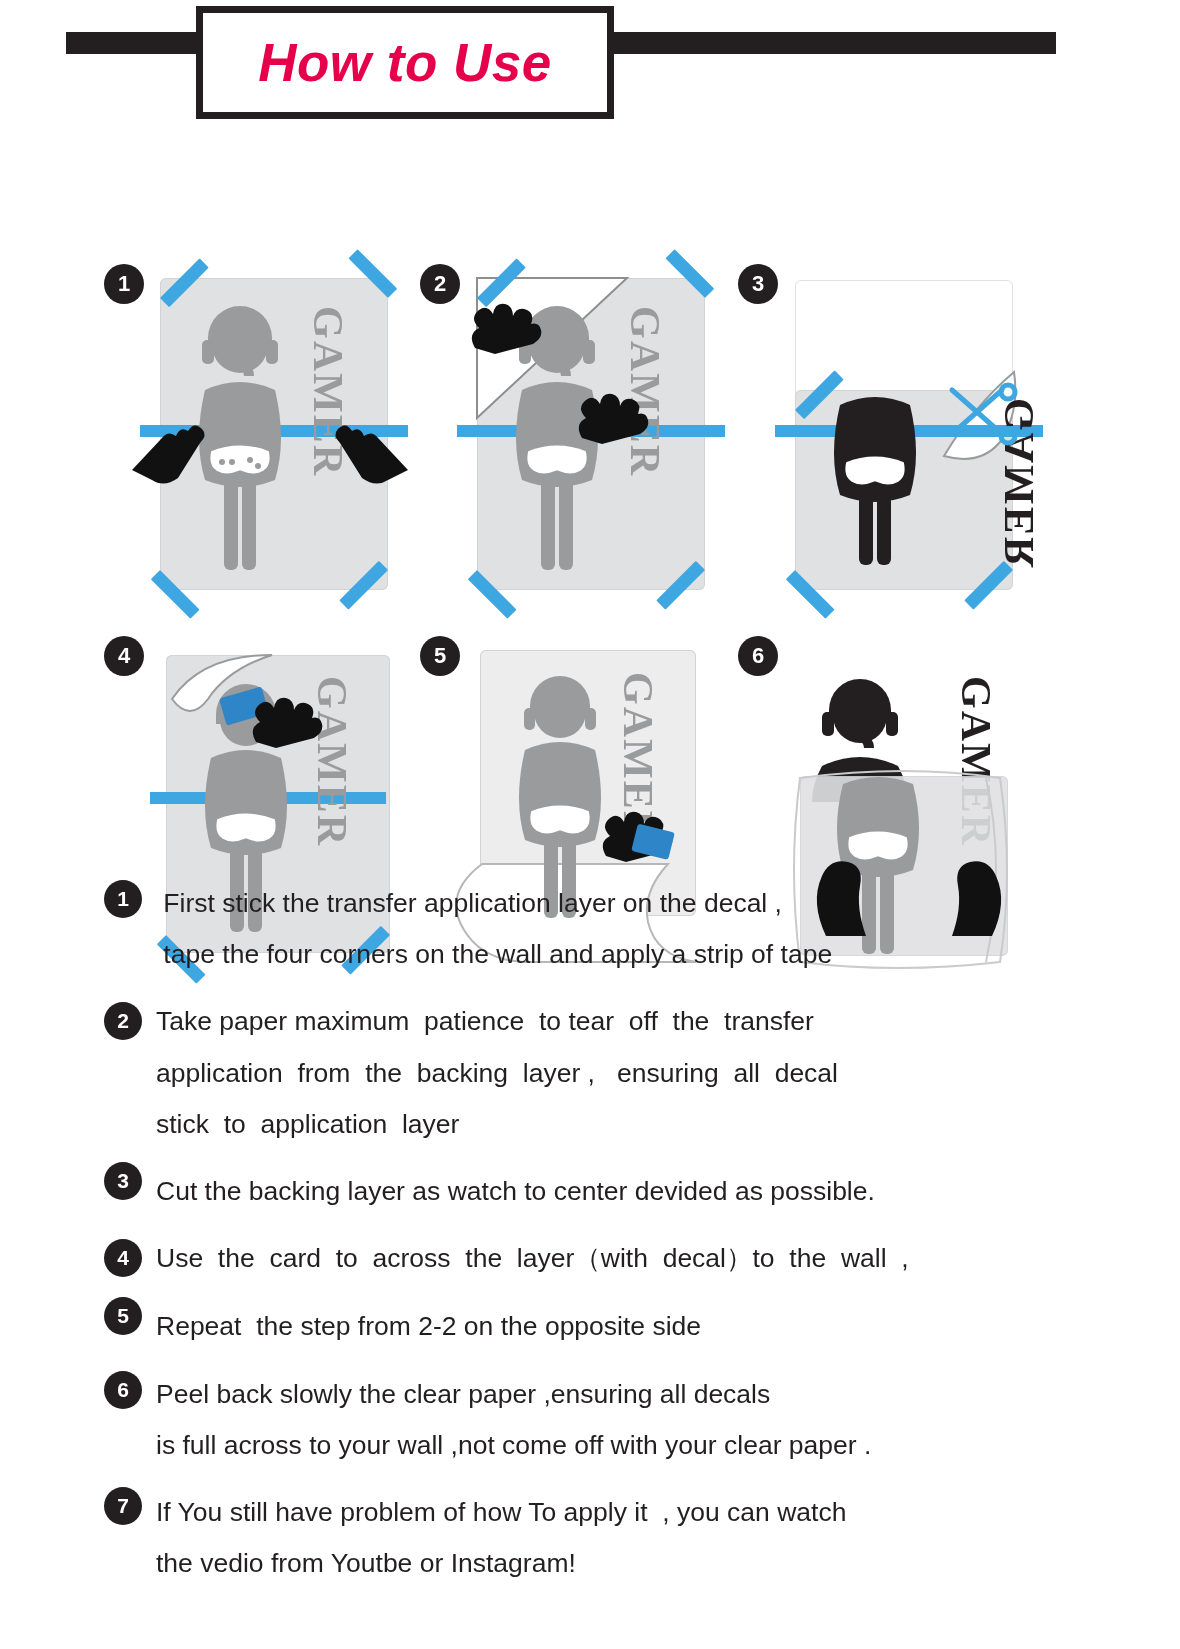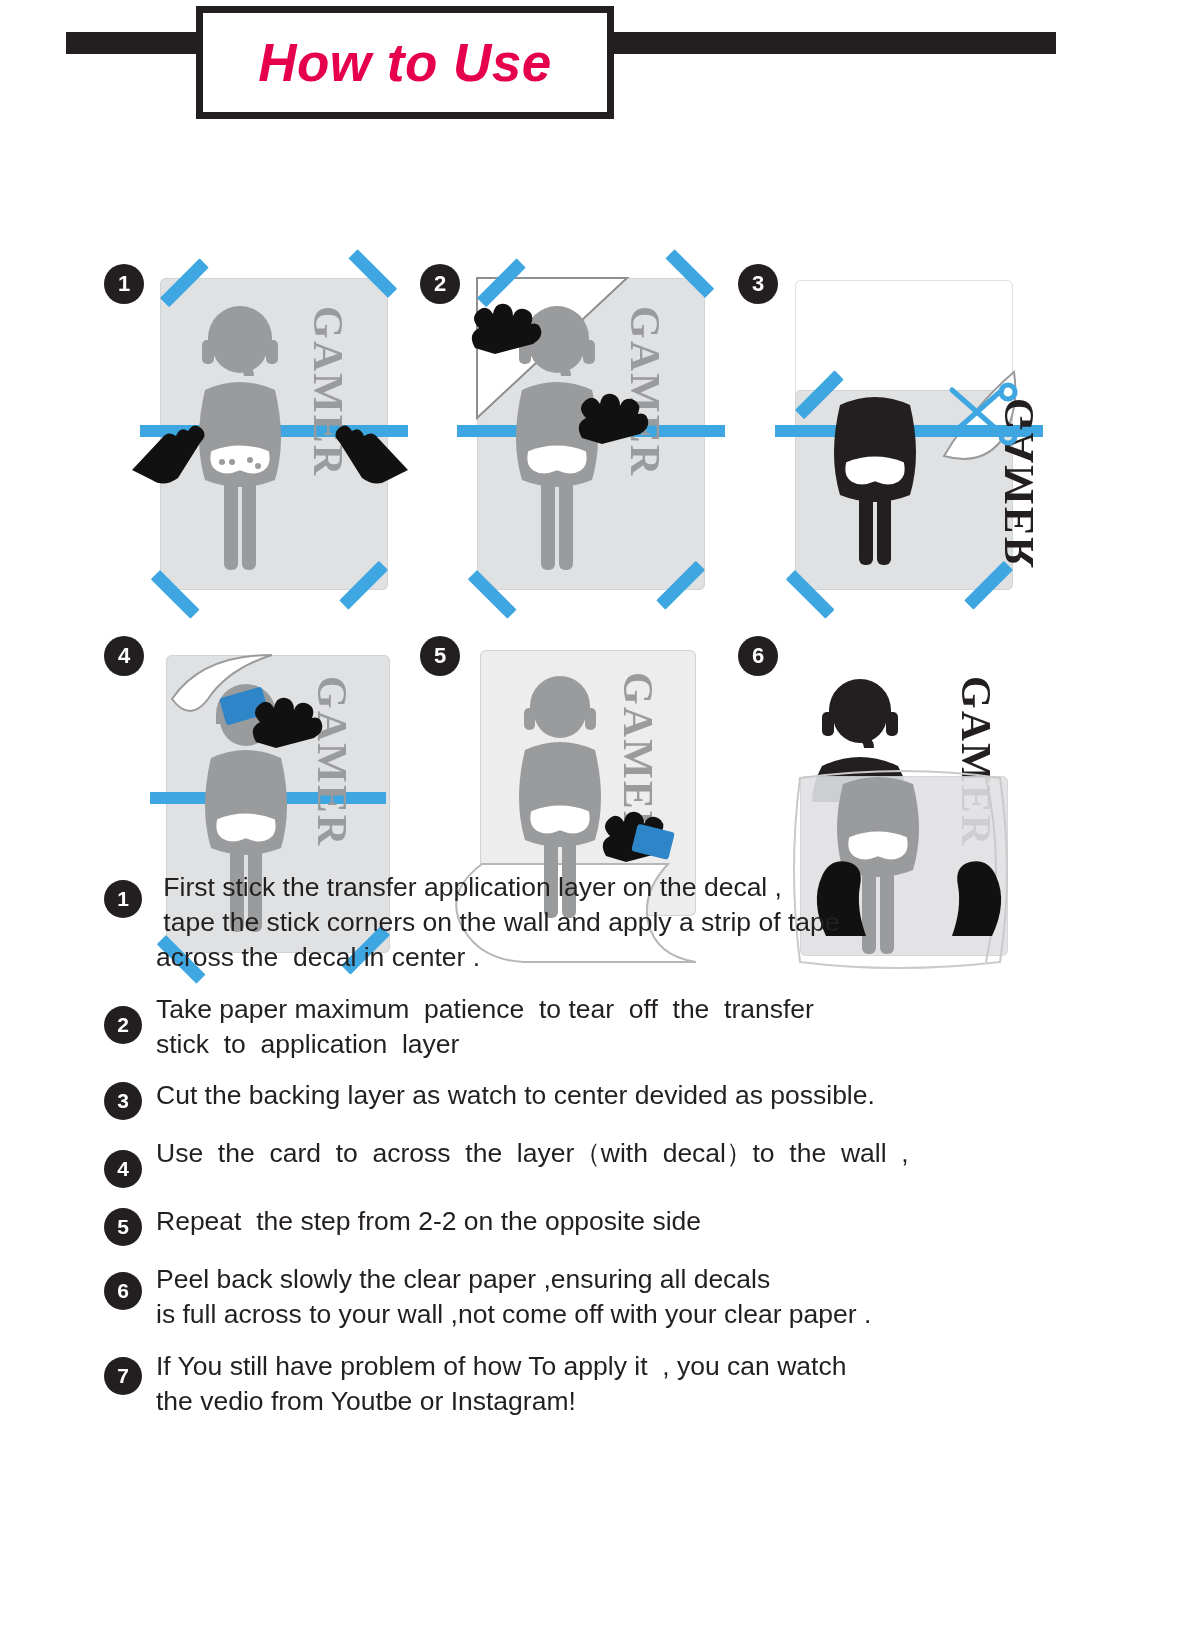--- a/index.html
+++ b/index.html
@@ -71,21 +71,21 @@
     flex:0 0 auto;width:38px;height:38px;border-radius:50%;
     background:#231f20;color:#fff;font-size:21px;font-weight:bold;
     display:flex;align-items:center;justify-content:center;
     margin-left:104px;margin-right:14px;margin-top:4px;
     font-family:"Liberation Sans", sans-serif;
   }
   .step-text{
     font-size:26.5px;color:#231f20;line-height:1.33;
     max-width:930px;font-family:"Liberation Sans", sans-serif;
   }
-  .step-text .line{display:block;white-space:pre;}
+  .step-text .line{display:block;white-space:pre;margin-top:16px;}
   .step.s1 .step-badge{margin-top:10px;}
   .step.s2 .step-badge{margin-top:14px;}
   .step.s4 .step-badge{margin-top:14px;}
   .step.s6 .step-badge{margin-top:10px;}
   .step.s7 .step-badge{margin-top:8px;}
 </style>
 </head>
 <body>
 
 <div class="header-wrap">
@@ -302,29 +302,29 @@
     </svg>
   </div>
 </div>
 
 <div class="instructions">
 
   <div class="step s1">
     <div class="step-badge">1</div>
     <div class="step-text">
       <span class="line"> First stick the transfer application layer on the decal ,</span>
-      <span class="line"> tape the stick corners on the wall and apply a strip of tape</span>
-      <span class="line">across the  decal in center .</span>
+      <span class="line"> tape the four corners on the wall and apply a strip of tape</span>
     </div>
   </div>
 
   <div class="step s2">
     <div class="step-badge">2</div>
     <div class="step-text">
       <span class="line">Take paper maximum  patience  to tear  off  the  transfer</span>
+      <span class="line">application  from  the  backing  layer ,   ensuring  all  decal</span>
       <span class="line">stick  to  application  layer</span>
     </div>
   </div>
 
   <div class="step s3">
     <div class="step-badge">3</div>
     <div class="step-text">
       <span class="line">Cut the backing layer as watch to center devided as possible.</span>
     </div>
   </div>

